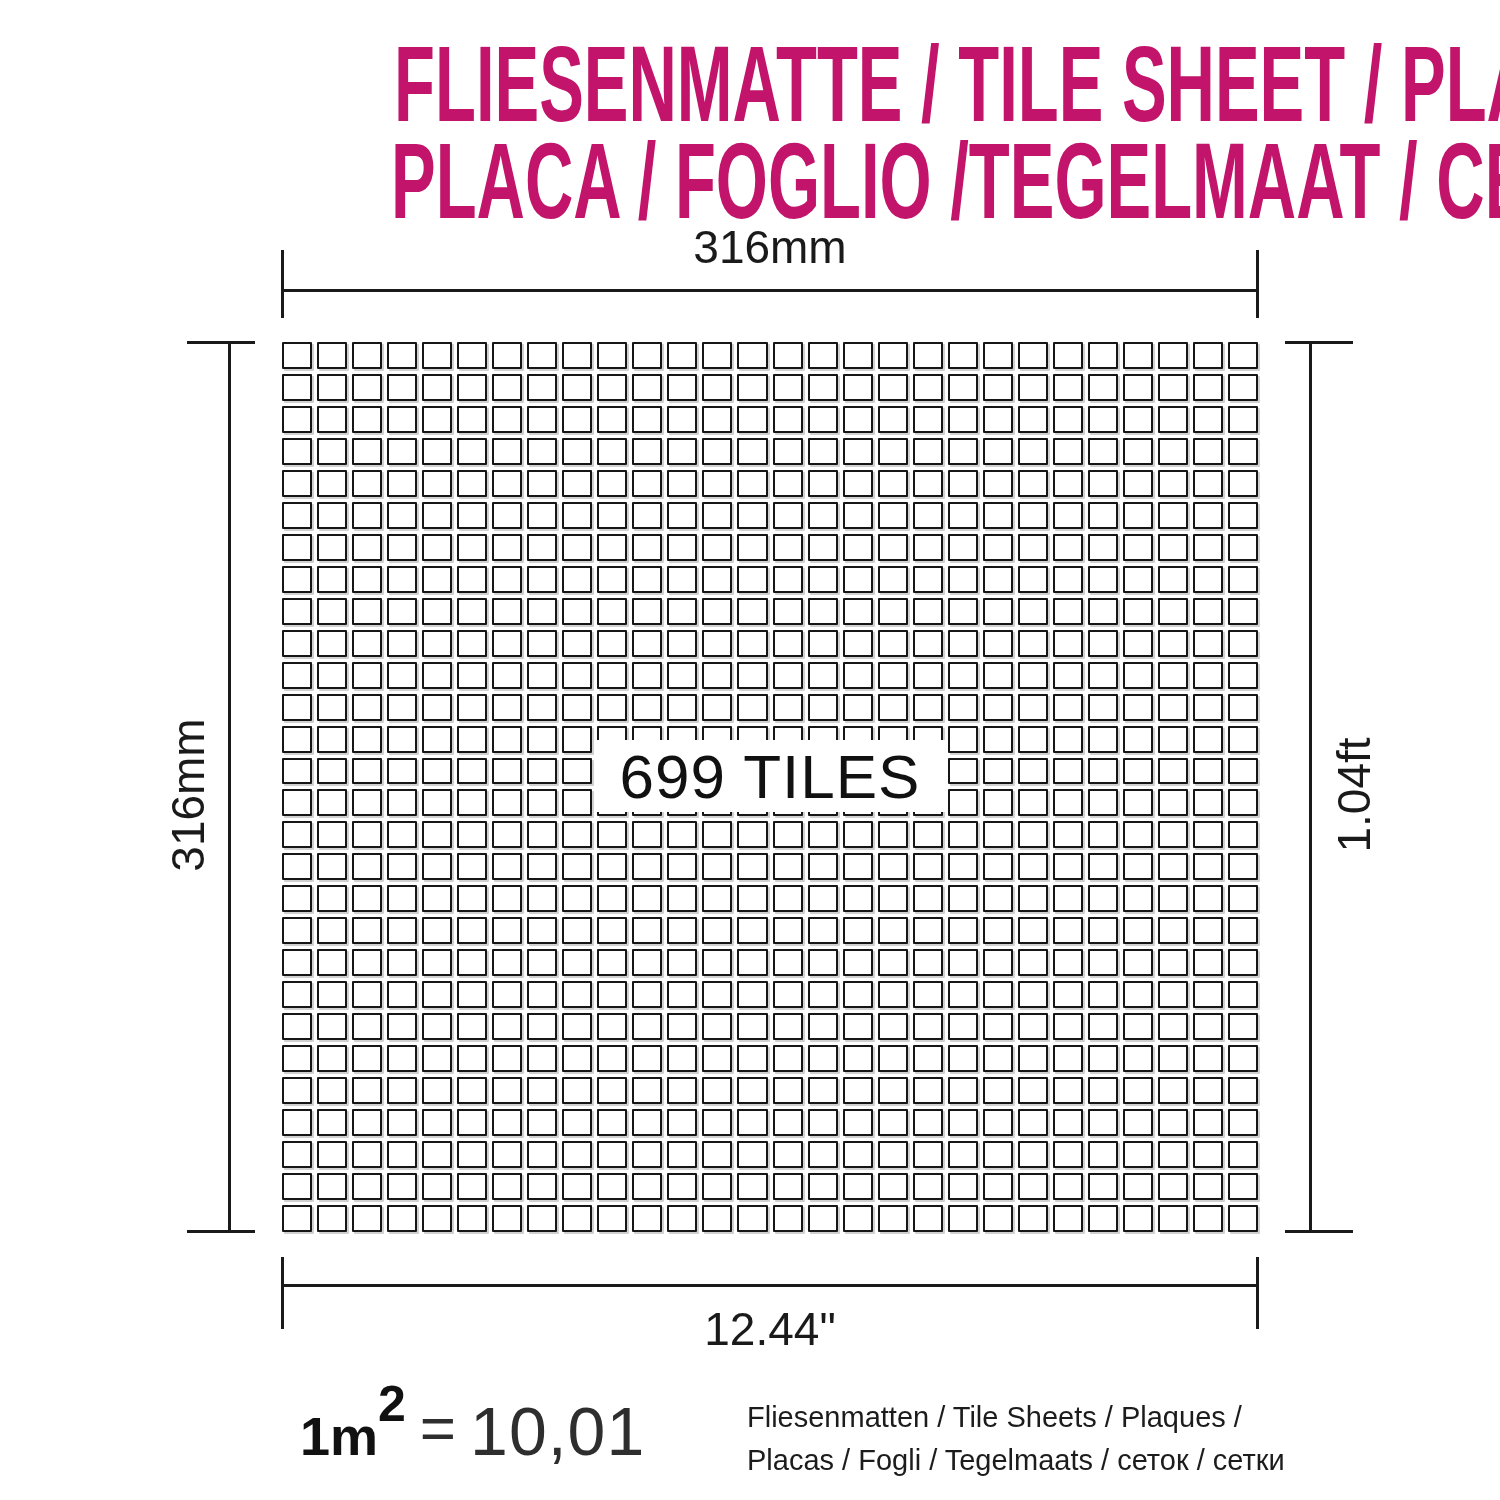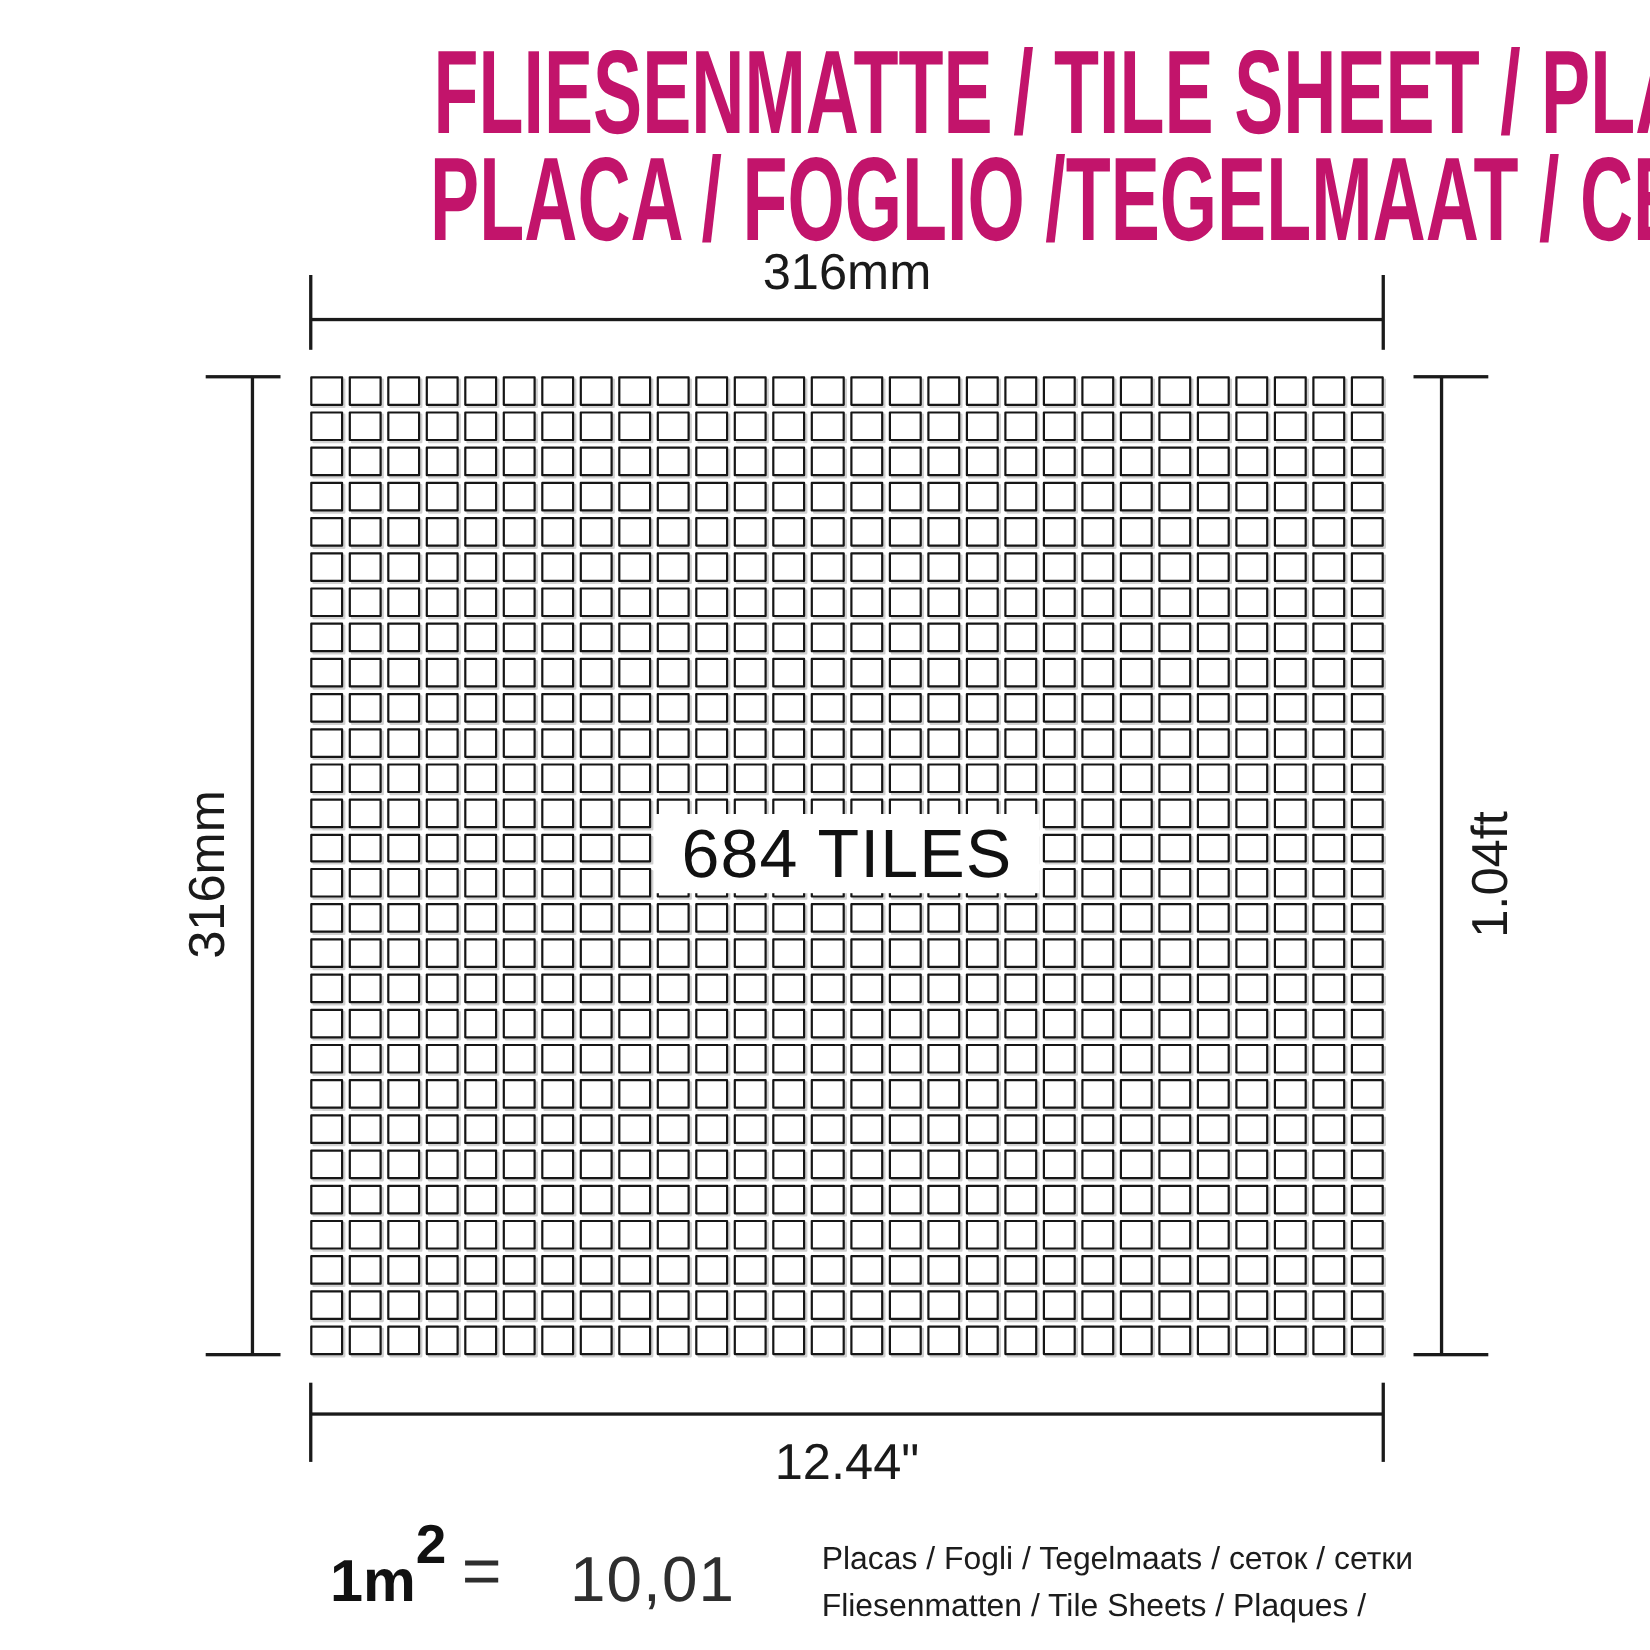--- a/index.html
+++ b/index.html
@@ -35,21 +35,21 @@
   #tile-count-box{
     position:absolute;left:595px;top:740px;width:350px;height:72px;background:#ffffff;
     display:flex;align-items:center;justify-content:center;z-index:5;
   }
   #tile-count-box span{font-size:62px;letter-spacing:1px;color:#111;white-space:nowrap;}
   
   #formula{position:absolute;left:300px;top:1379px;line-height:1;white-space:nowrap;}
   .f-lhs{font-size:54px;font-weight:700;color:#111;}
   .f-sup{font-size:50px;font-weight:700;color:#111;vertical-align:34px;}
   .f-eq{font-size:62px;color:#2e2e2e;margin:0 14px;vertical-align:6px;}
-  .f-val{font-size:58px;font-weight:400;color:#2e2e2e;letter-spacing:1px;margin-left:48px;}
+  .f-val{font-size:68px;font-weight:400;color:#2e2e2e;letter-spacing:1px;}
   #formula-caption{
     position:absolute;left:747px;top:1396px;font-size:29px;line-height:43px;color:#1c1c1c;
     white-space:nowrap;
   }
 </style>
 </head>
 <body>
 
 <div id="stage">
 
@@ -861,24 +861,24 @@
       <div class="tile"></div>
       <div class="tile"></div>
       <div class="tile"></div>
       <div class="tile"></div>
       <div class="tile"></div>
       <div class="tile"></div>
       <div class="tile"></div>
     </div>
 
   <div id="tile-count-box">
-    <span>684 TILES</span>
+    <span>699 TILES</span>
   </div>
 
   <div id="formula">
     <span class="f-lhs">1m</span><span class="f-sup">2</span><span class="f-eq">=</span><span class="f-val">10,01</span>
   </div>
   <div id="formula-caption">
+    <div>Fliesenmatten / Tile Sheets /  Plaques /</div>
     <div>Placas / Fogli / Tegelmaats / сеток / сетки</div>
-    <div>Fliesenmatten / Tile Sheets /  Plaques /</div>
   </div>
 
 </div>
 
 </body></html>

